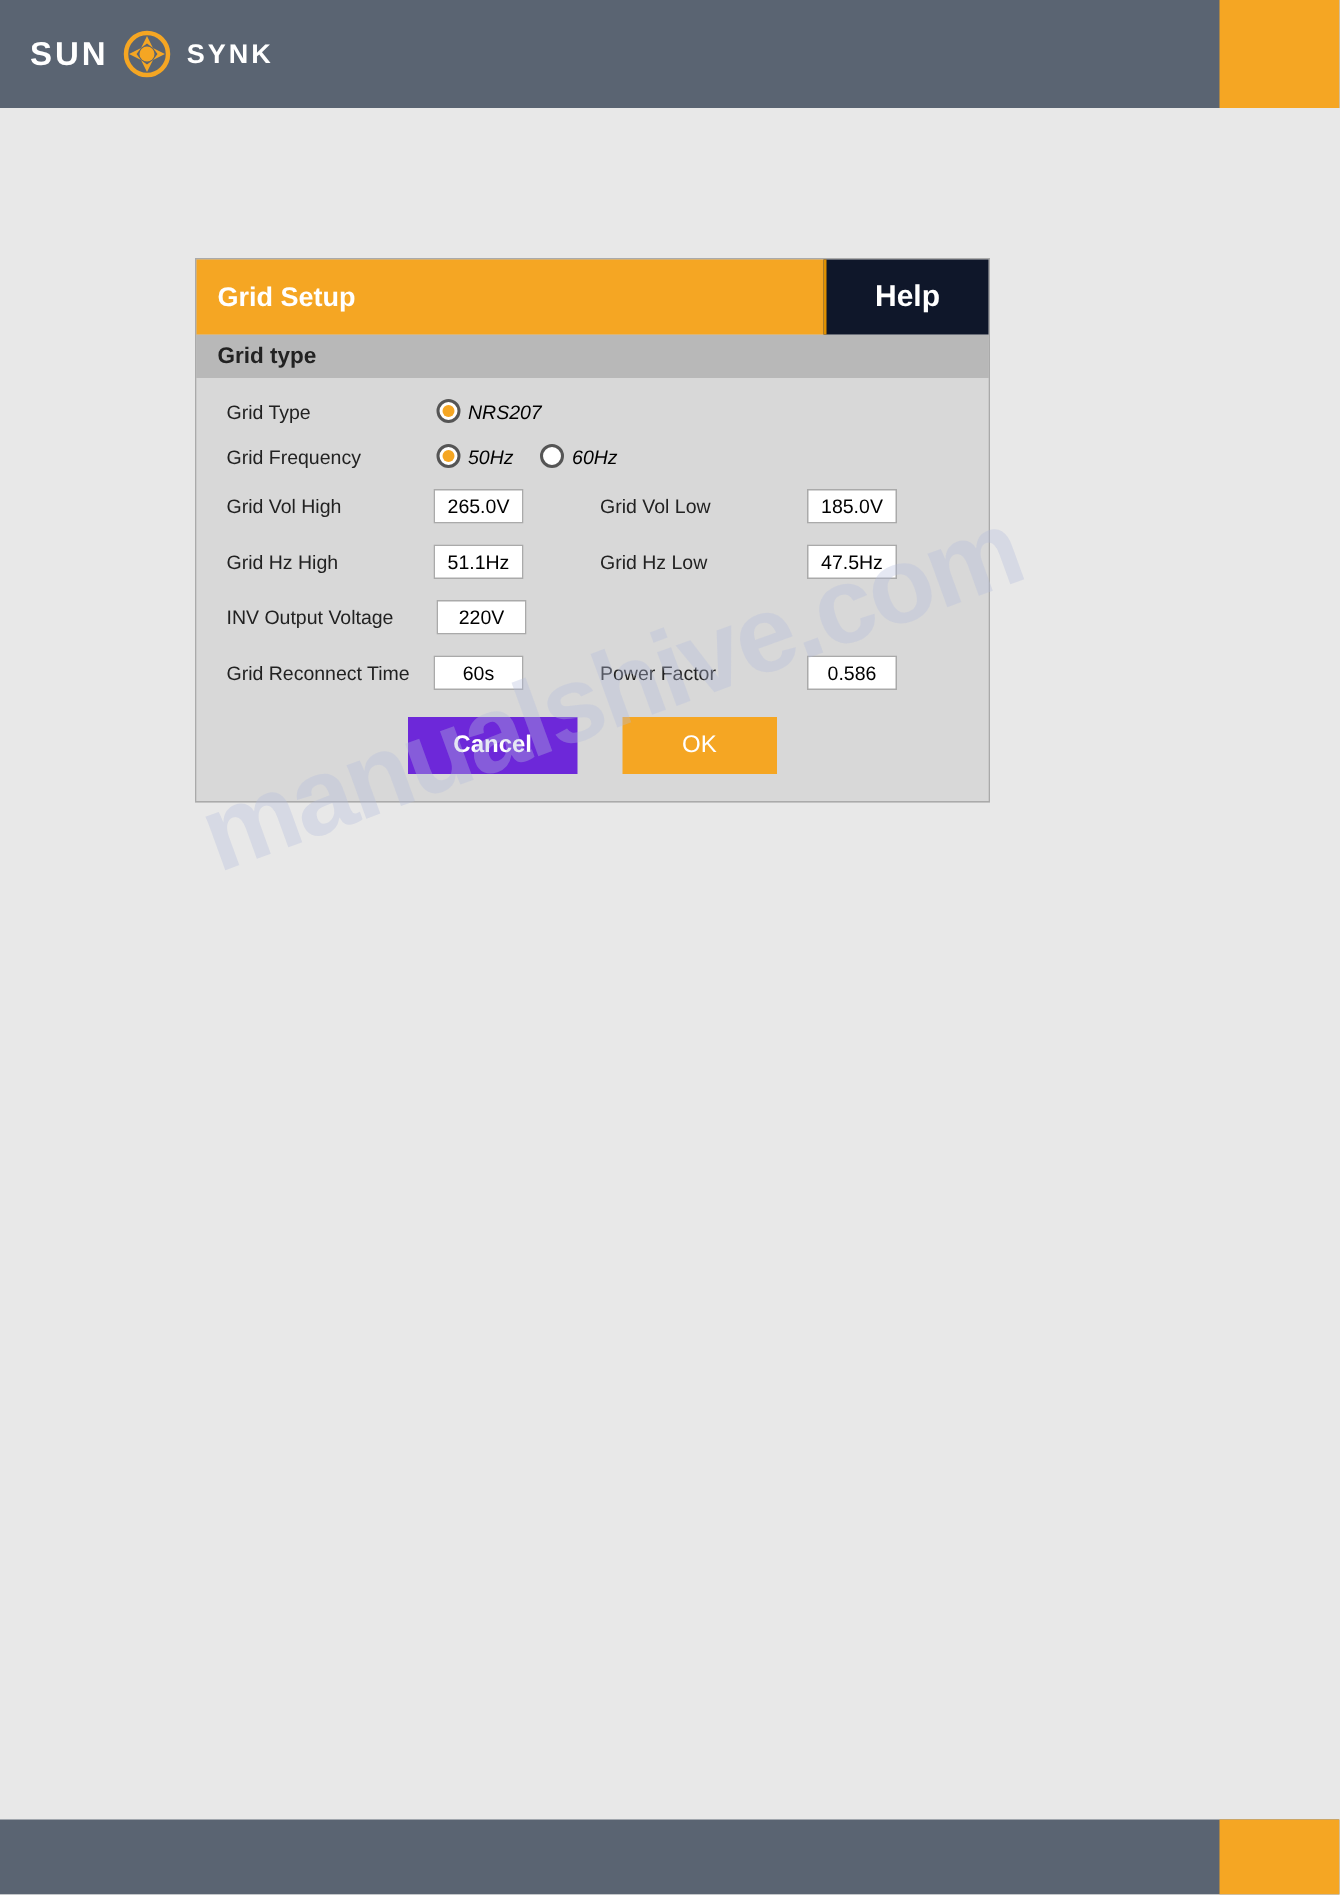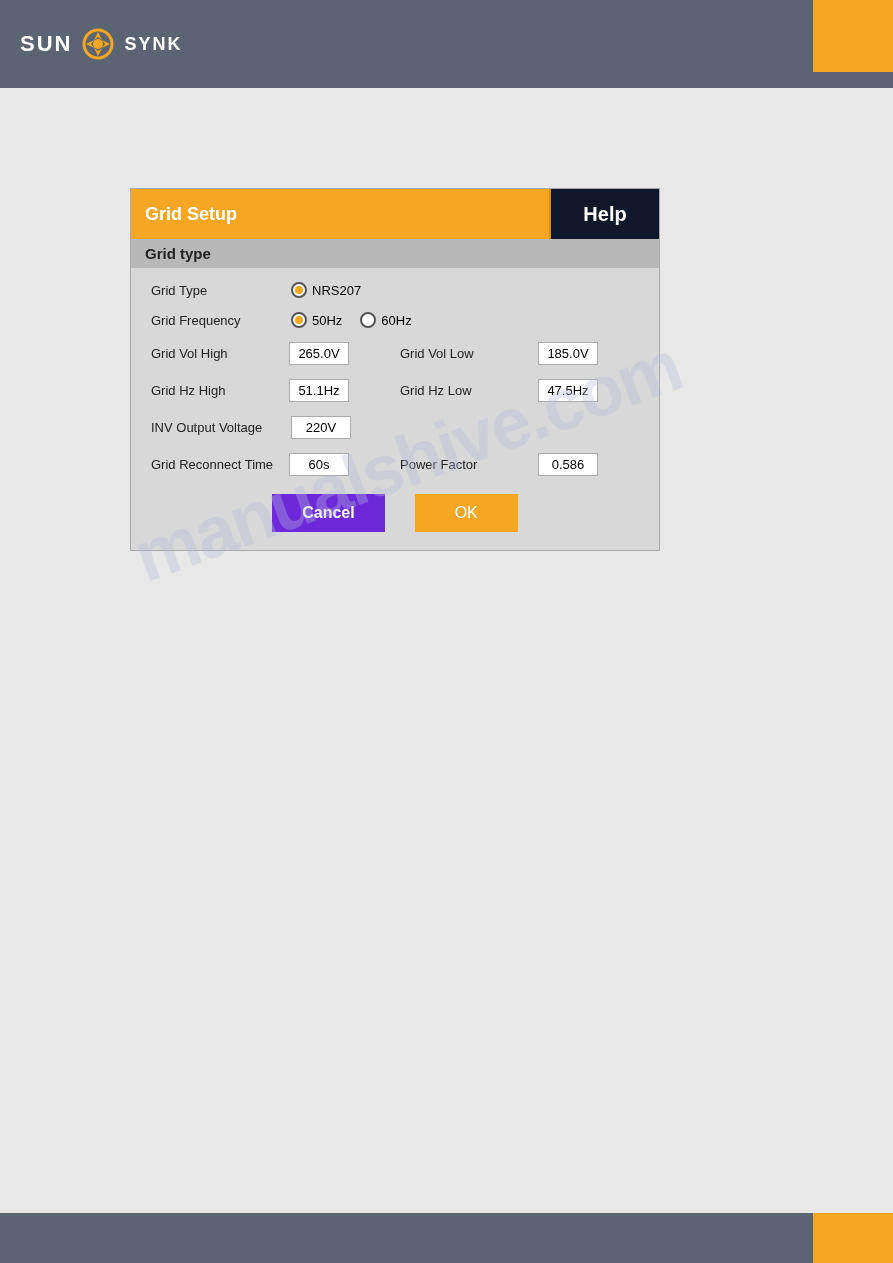--- a/index.html
+++ b/index.html
@@ -8,21 +8,21 @@
       background: #e8e8e8;
       width: 893px;
       min-height: 1263px;
       position: relative;
       overflow: hidden;
     }
 
     
     .header {
       background: #5a6472;
-      height: 88px;
+      height: 72px;
       display: flex;
       align-items: center;
       padding: 0 20px;
       position: relative;
     }
     .logo-container {
       display: flex;
       align-items: center;
       gap: 8px;
     }
@@ -152,20 +152,21 @@
       font-size: 13px;
       min-width: 60px;
       text-align: center;
     }
 
     
     .radio-group {
       display: flex;
       align-items: flex-end;
       gap: 18px;
+      font-style: italic;
     }
     .radio-item {
       display: flex;
       align-items: center;
       gap: 5px;
       font-size: 13px;
     }
     .radio-circle {
       width: 16px;
       height: 16px;

